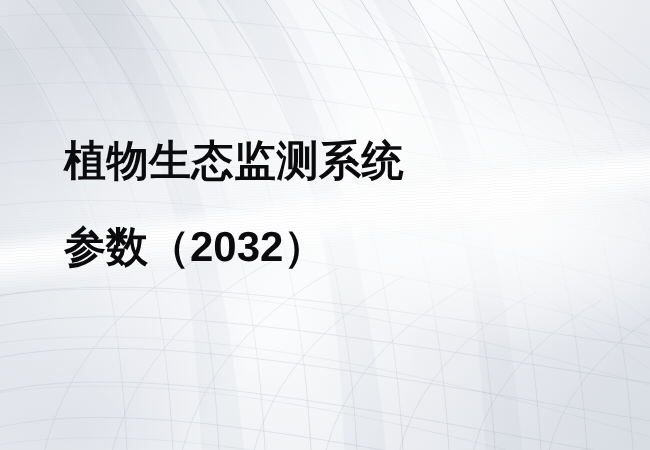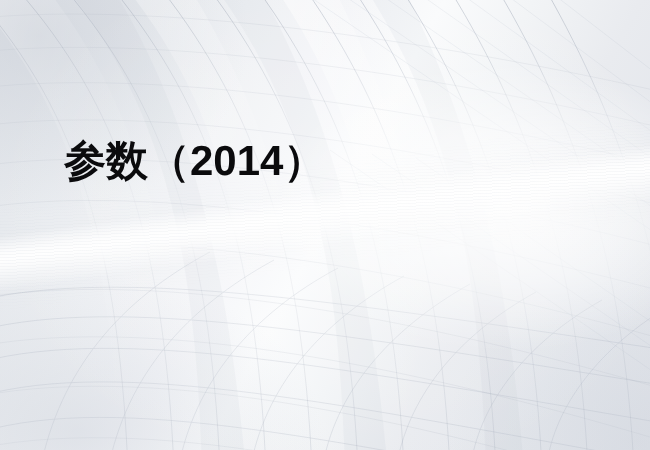--- a/index.html
+++ b/index.html
@@ -226,16 +226,17 @@
     </svg>
   </div>
 
   <div class="bg-layer bg-shade"></div>
   <div class="bg-layer bg-glow-right"></div>
   <div class="bg-layer bg-sweep"></div>
   <div class="bg-layer bg-stripes"></div>
   <div class="bg-layer bg-vignette"></div>
 
   <div class="title-block">
-    <span class="title-line secondary">参数（2014）</span>
+    <span class="title-line primary">植物生态监测系统</span>
+    <span class="title-line secondary">参数（2032）</span>
   </div>
 
 </div>
 
 </body></html>

